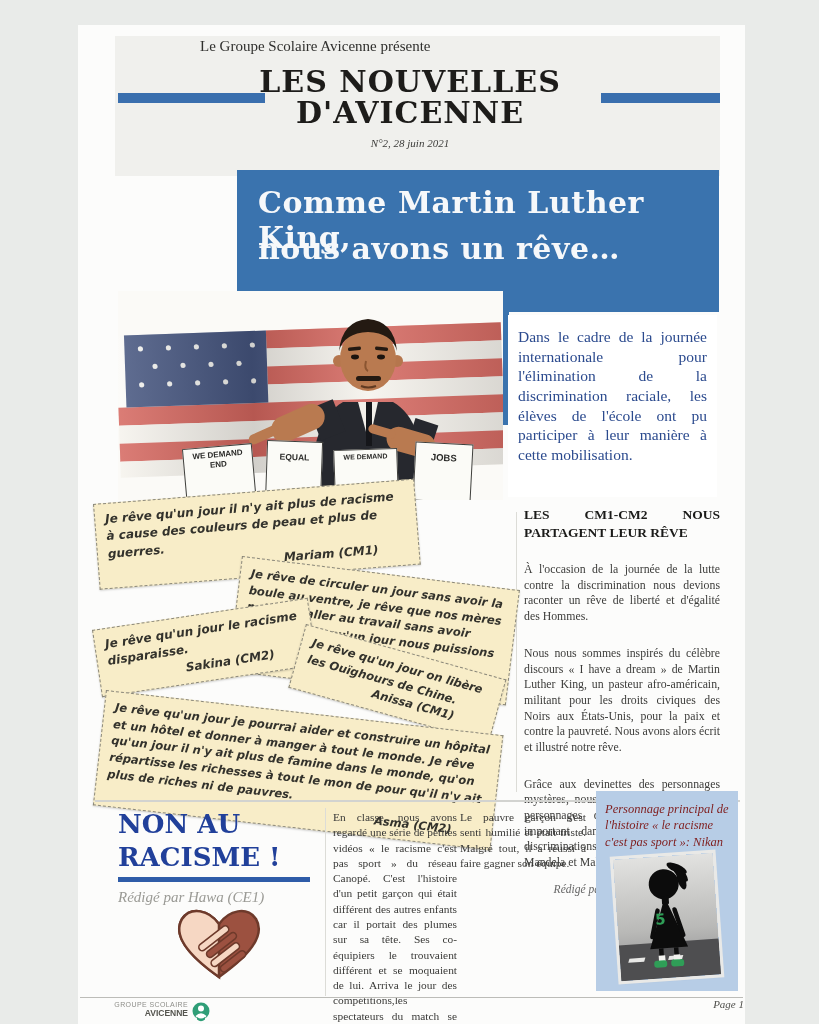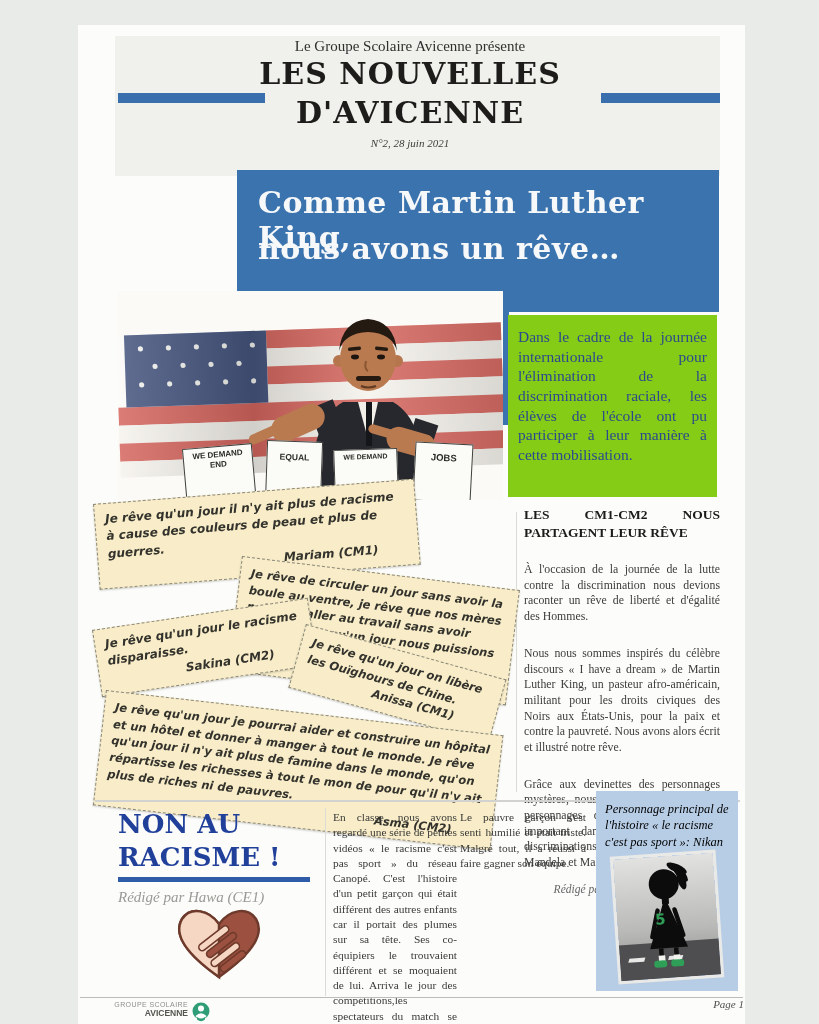--- a/index.html
+++ b/index.html
@@ -1,60 +1,60 @@
 <!DOCTYPE html>
 <html><head>
 <meta charset="utf-8">
 <style>
   html,body{margin:0;padding:0;}
   body{width:819px;height:1024px;position:relative;background:#e9ebe9;font-family:"Liberation Serif",serif;overflow:hidden;}
   .abs{position:absolute;}
   .page{left:78px;top:25px;width:667px;height:999px;background:#fcfcfb;}
   .hdrbg{left:115px;top:36px;width:605px;height:140px;background:#f0f0ed;}
-  .kicker{left:200px;top:38px;width:420px;text-align:center;font-size:15px;color:#2f2f2d;}
+  .kicker{left:200px;top:38px;width:420px;font-size:15px;color:#2f2f2d;}
   .title{left:200px;width:420px;text-align:center;font-weight:bold;font-size:30px;letter-spacing:1px;color:#1d1c1a;font-family:"DejaVu Serif",serif;}
   .issue{left:200px;top:137px;width:420px;text-align:center;font-style:italic;font-size:11px;color:#3c3c3a;}
   .bar{height:10px;background:#3a6fae;}
   .banner{background:#3a73ae;}
   .banner-text{color:#f6f8fa;font-weight:bold;font-family:"DejaVu Serif",serif;font-size:30px;letter-spacing:.5px;}
   .mlk{left:118px;top:291px;width:385px;height:209px;background:#fbfaf7;overflow:hidden;}
   .placard{position:absolute;background:#fbfbf7;border:1px solid #3f3f3c;color:#2a2a28;font:bold 7px "Liberation Sans",sans-serif;text-align:center;line-height:1.2;padding:3px 1px;}
-  .introbox{left:508px;top:315px;width:209px;height:182px;background:#84cc16;}
+  .introbox{left:508px;top:315px;width:209px;height:182px;background:#ffffff;}
   .introtext{padding:12px 10px;font-size:15.5px;line-height:1.27;color:#2b4a8e;text-align:justify;}
   .artcol{left:524px;top:506px;width:196px;color:#3c3c3a;}
   .arthead{font-weight:bold;font-size:13.5px;color:#1b1b19;text-align:justify;line-height:1.3;}
   .artcol p{margin:21px 0 0 0;font-size:11.8px;line-height:1.33;text-align:justify;}
   .artby{margin-top:12px;font-style:italic;font-size:11.5px;color:#666;text-align:right;}
   .vline{width:1px;background:#dcdcd7;}
   .hline{height:2px;background:#d2d3d0;}
   .note{position:absolute;background:#f8edc8;border:1px dashed #8b887a;padding:7px 10px;font-family:"DejaVu Sans",sans-serif;font-weight:bold;font-style:italic;color:#33322c;box-shadow:0 1px 2px rgba(0,0,0,.18);transform-origin:left top;line-height:1.45;}
   .note .author{text-align:right;padding-right:30px;}
   .nonhead{left:118px;top:808px;width:205px;font-family:"DejaVu Serif",serif;font-weight:bold;font-size:26px;line-height:1.25;color:#21409a;}
   .nonrule{left:118px;top:877px;width:192px;height:5px;background:#2e5ca8;}
   .nonby{left:118px;top:889px;width:200px;font-style:italic;font-size:15px;color:#9a9a95;}
   .shakecap{left:118px;top:1038px;width:200px;text-align:center;font-weight:bold;font-size:14.5px;color:#141414;font-family:Liberation Mono, monospace;}
   .bodycol{font-size:11.4px;line-height:1.34;text-align:justify;color:#3a3a38;}
   .bodycol p{margin:0 0 9px 0;}
   .bluebox{left:596px;top:791px;width:142px;height:200px;background:#b7cde6;}
-  .bluecap{padding:10px 9px 4px 9px;font-style:italic;font-size:12.5px;line-height:1.3;color:#000000;}
+  .bluecap{padding:10px 9px 4px 9px;font-style:italic;font-size:12.5px;line-height:1.3;color:#7f1d1d;}
   .nikan{margin:2px auto 0 auto;width:100px;height:122px;transform:rotate(-4deg);box-shadow:0 0 0 3px #e9e9e7,0 1px 3px rgba(0,0,0,.3);}
   .footline{left:80px;top:997px;width:663px;height:1px;background:#bcbcb8;}
   .flogo{left:100px;top:1001px;width:88px;text-align:right;font-family:"Liberation Sans",sans-serif;color:#8e8e89;}
   .flogo .l1{font-size:7px;letter-spacing:.4px;}
   .flogo .l2{font-size:8.5px;font-weight:bold;color:#55554f;}
   .pagelabel{left:664px;top:998px;width:80px;text-align:right;font-style:italic;font-size:11px;color:#4f4f4b;}
 </style>
 </head>
 <body>
 
 <div class="abs page"></div>
 <div class="abs hdrbg"></div>
 
 <div class="abs kicker">Le Groupe Scolaire Avicenne présente</div>
-<div class="abs title" style="top:56px;text-align:center;">LES NOUVELLES</div>
+<div class="abs title" style="top:64px;text-align:center;">LES NOUVELLES</div>
 <div class="abs title" style="top:95px;">D'AVICENNE</div>
 <div class="abs issue">N°2, 28 juin 2021</div>
 <div class="abs bar" style="left:118px;top:93px;width:147px;"></div>
 <div class="abs bar" style="left:601px;top:93px;width:119px;"></div>
 
 <div class="abs banner" style="left:237px;top:170px;width:482px;height:123px;"></div>
 <div class="abs banner" style="left:455px;top:293px;width:264px;height:19px;"></div>
 <div class="abs banner" style="left:495px;top:312px;width:14px;height:113px;"></div>
 <div class="abs banner-text" style="left:258px;top:185px;width:450px;">Comme Martin Luther King,</div>
 <div class="abs banner-text" style="left:258px;top:231px;width:450px;">nous avons un rêve…</div>

